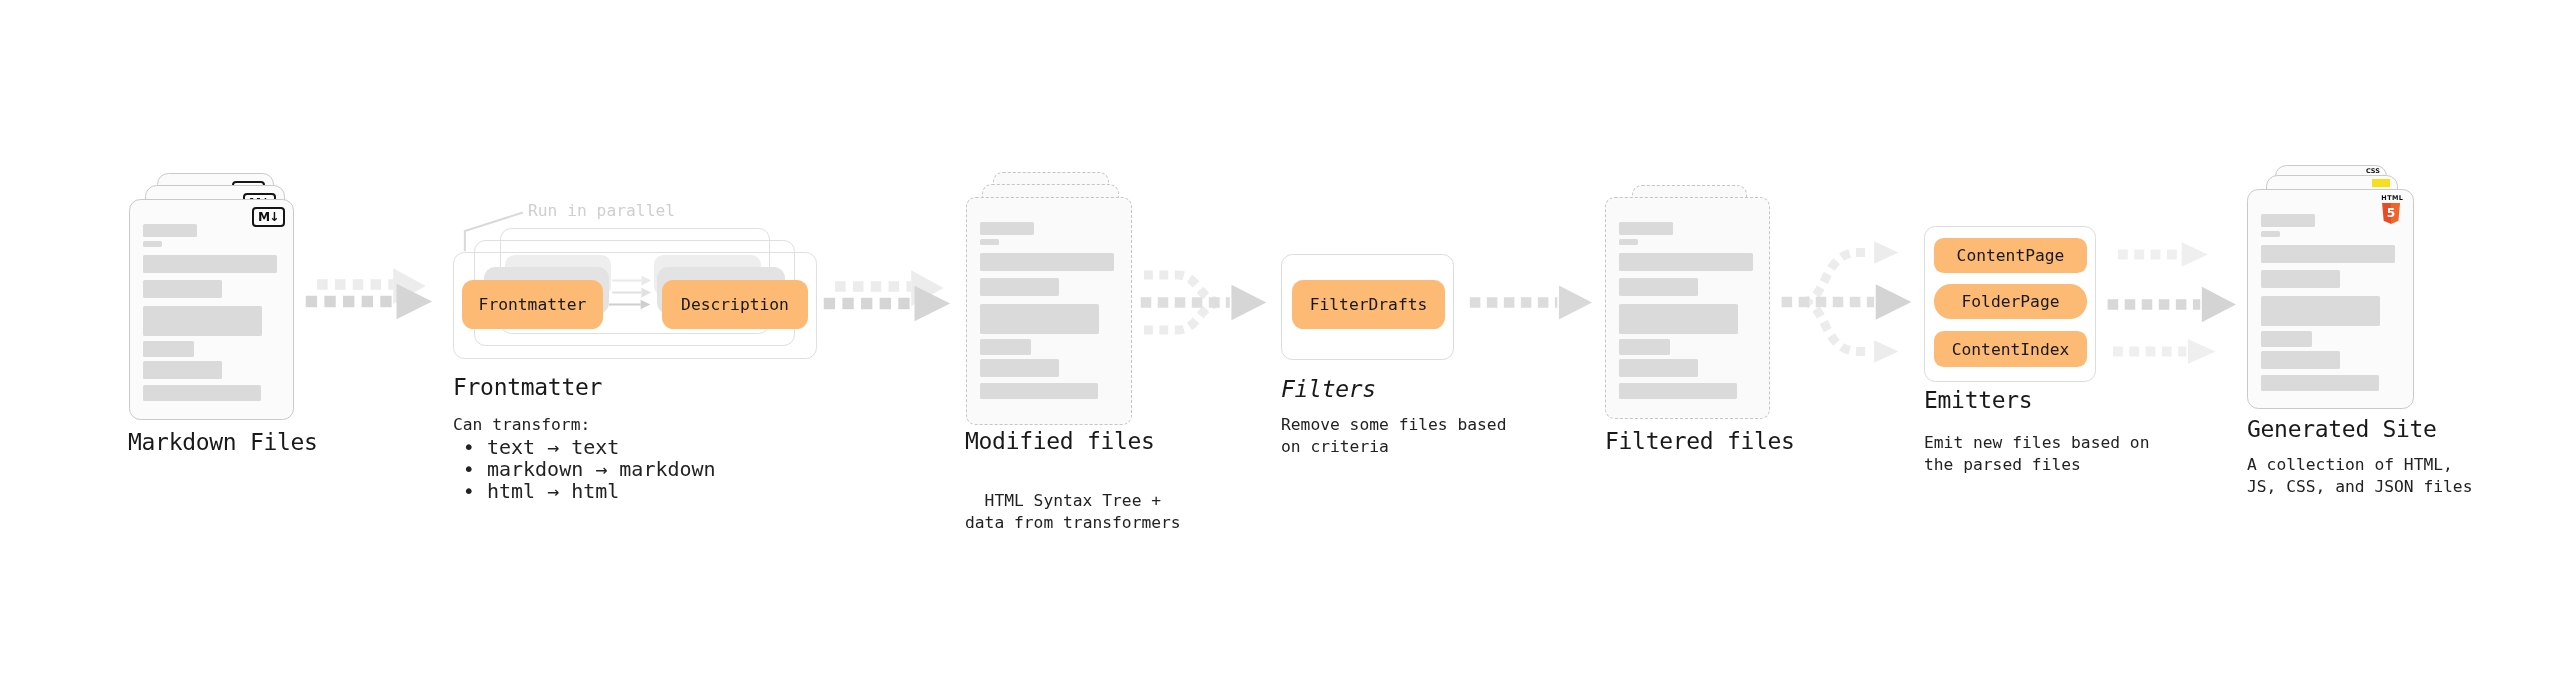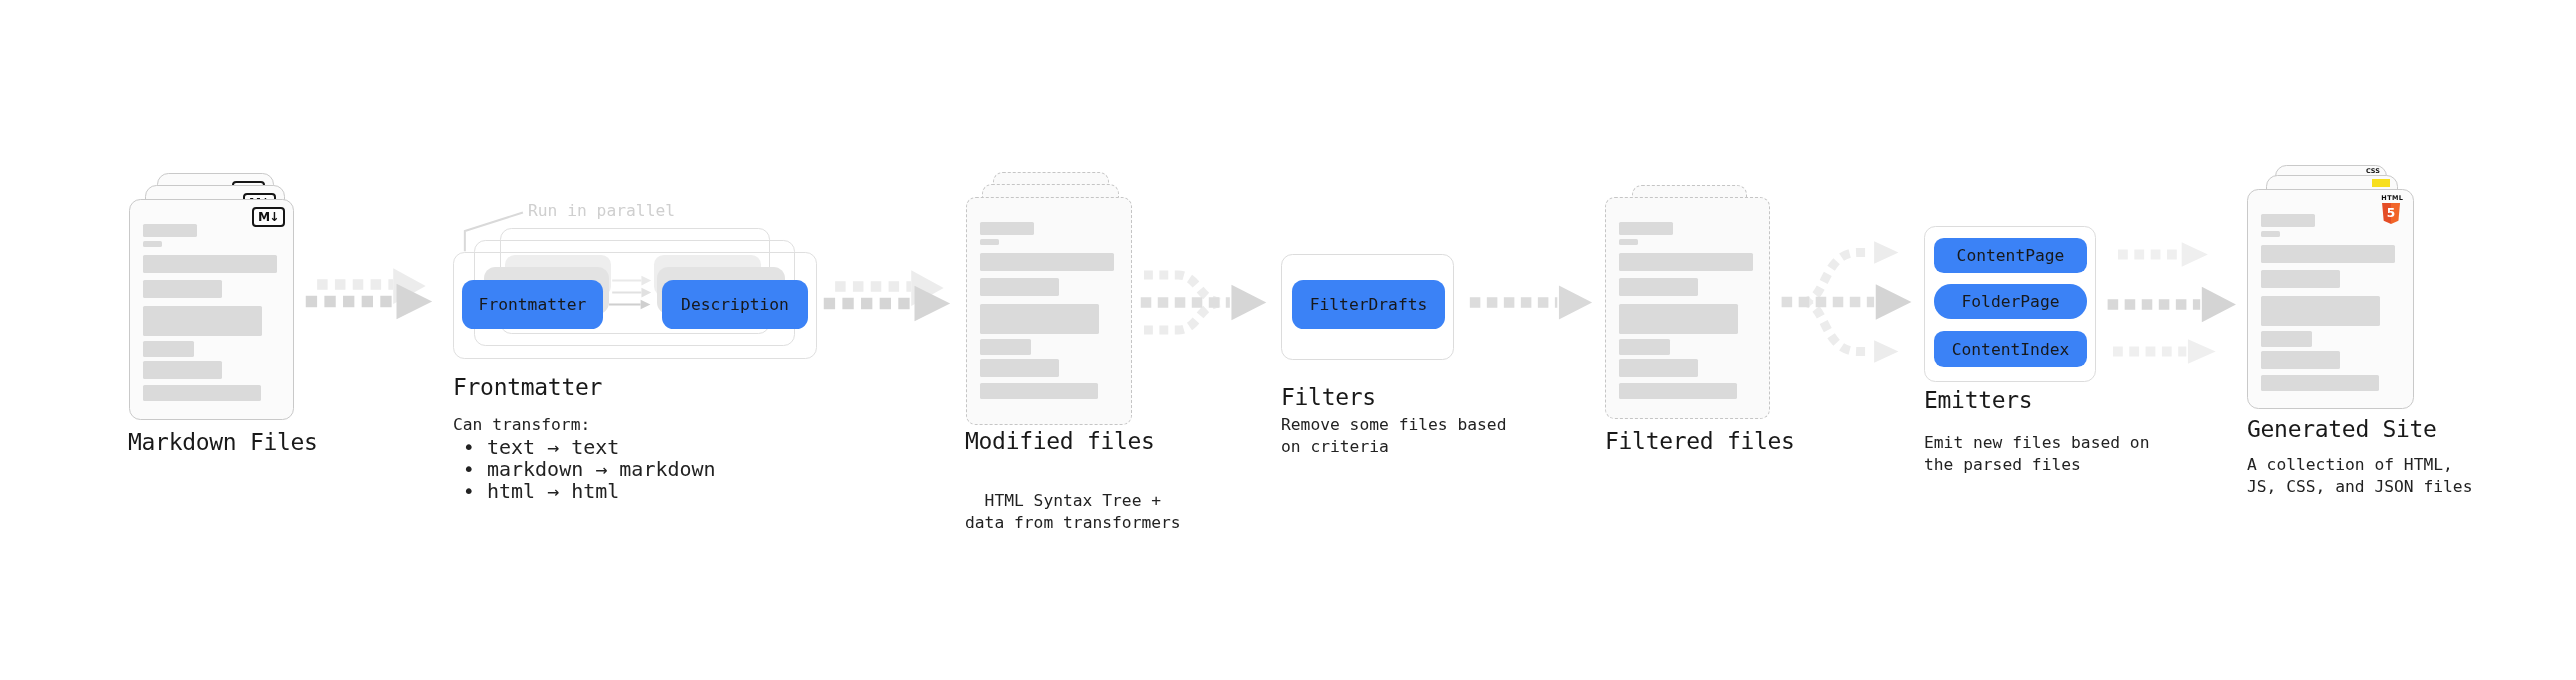--- a/index.html
+++ b/index.html
@@ -56,39 +56,39 @@
   }
   
   .obox{ position:absolute; border:1.6px solid #dfdfdf; border-radius:11.4px; }
   .tfBack{ left:500px; top:228px; width:270px; height:106px; }
   .tfMid { left:474px; top:240px; width:321px; height:106px; }
   .tfFront{ left:453px; top:252px; width:364px; height:107px; }
   .flBox{ left:1281px; top:254px; width:173px; height:106px; border-color:#dcdcdc; }
   .emBox{ left:1924px; top:226px; width:172px; height:156px; border-color:#dcdcdc; }
   .chip{
     position:absolute; display:flex; align-items:center; justify-content:center;
-    background:#3b82f6; border-radius:11.4px; font-size:16.3px; color:#17181a; white-space:pre;
+    background:#fdba74; border-radius:11.4px; font-size:16.3px; color:#17181a; white-space:pre;
   }
   .g1{ background:#e3e3e3; }
   .g2{ background:#eeeeee; }
   .cF { left:462px; top:280px; width:141px; height:49px; }
   .cF1{ left:484px; top:267px; width:125px; height:47px; }
   .cF2{ left:505px; top:255px; width:106px; height:41px; border-radius:9.8px; }
   .cD { left:662px; top:280px; width:146px; height:49px; }
   .cD1{ left:657px; top:267px; width:128px; height:47px; }
   .cD2{ left:654px; top:255px; width:107px; height:41px; border-radius:9.8px; }
   .cFD{ left:1292px; top:280px; width:153px; height:49px; }
   .cE1{ left:1934px; top:238px; width:153px; height:35px; border-radius:9.8px; }
   .cE2{ left:1934px; top:284px; width:153px; height:35px; border-radius:17px; }
   .cE3{ left:1934px; top:331px; width:153px; height:36px; border-radius:9.8px; }
   
   .h{ position:absolute; font-size:23px; line-height:24.4px; letter-spacing:-0.3px; color:#191919; white-space:pre; }
   .t{ position:absolute; font-size:16.3px; line-height:22px; color:#222222; white-space:pre-line; }
   .hMd{ left:128px; top:430px; }  .hTf{ left:453px; top:375px; }
-  .hMo{ left:965px; top:429px; } .hFl{ left:1281px; top:385px; }
+  .hMo{ left:965px; top:429px; } .hFl{ left:1281px; top:377px;font-style:italic; }
   .hFi{ left:1605px; top:429px; } .hEm{ left:1924px; top:388px; }
   .hGs{ left:2247px; top:417px; }
   .tTfIntro{ left:453px; top:414px; }
   .tTfList{ position:absolute; left:453px; top:436px; }
   .tTfList div{ font-size:20px; line-height:22px; color:#222; padding-left:9.8px; white-space:pre; }
   .tMo{ left:965px; top:490px;text-align:center; } .tFl{ left:1281px; top:414px; }
   .tEm{ left:1924px; top:432px; } .tGs{ left:2247px; top:454px; }
   .runLbl{ position:absolute; left:528px; top:201px; font-size:16.3px; color:#cfcfcf; white-space:pre; }
   
   .arr{ position:absolute; }

